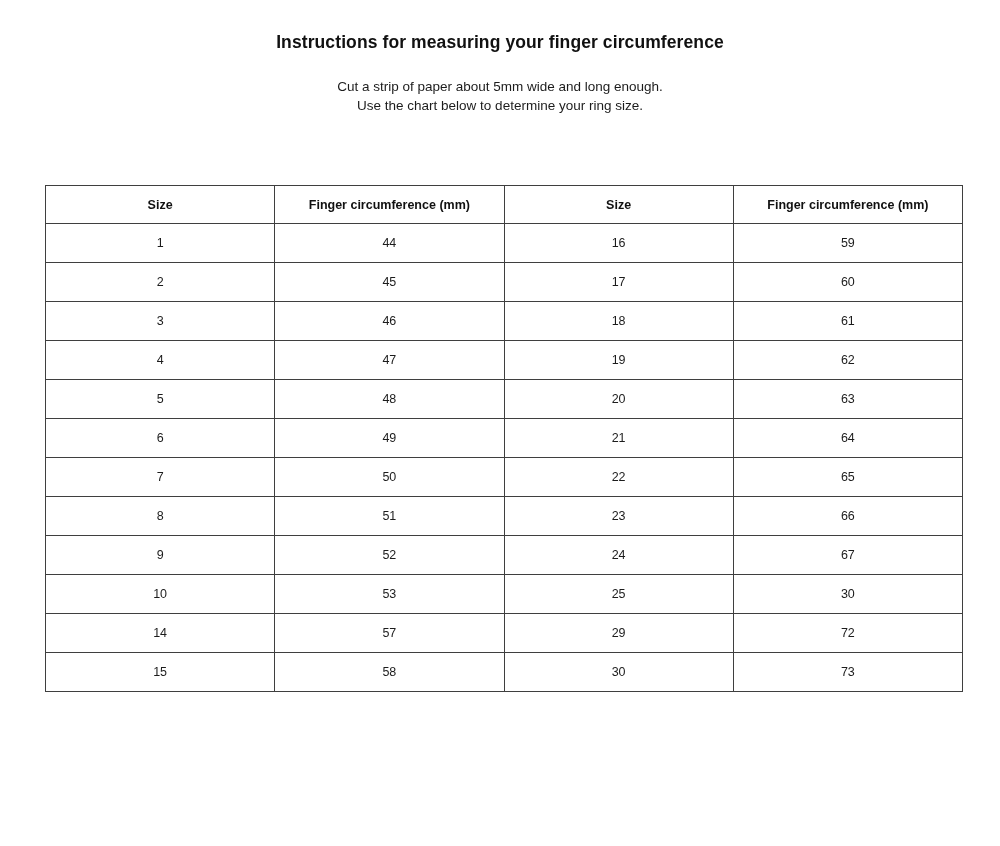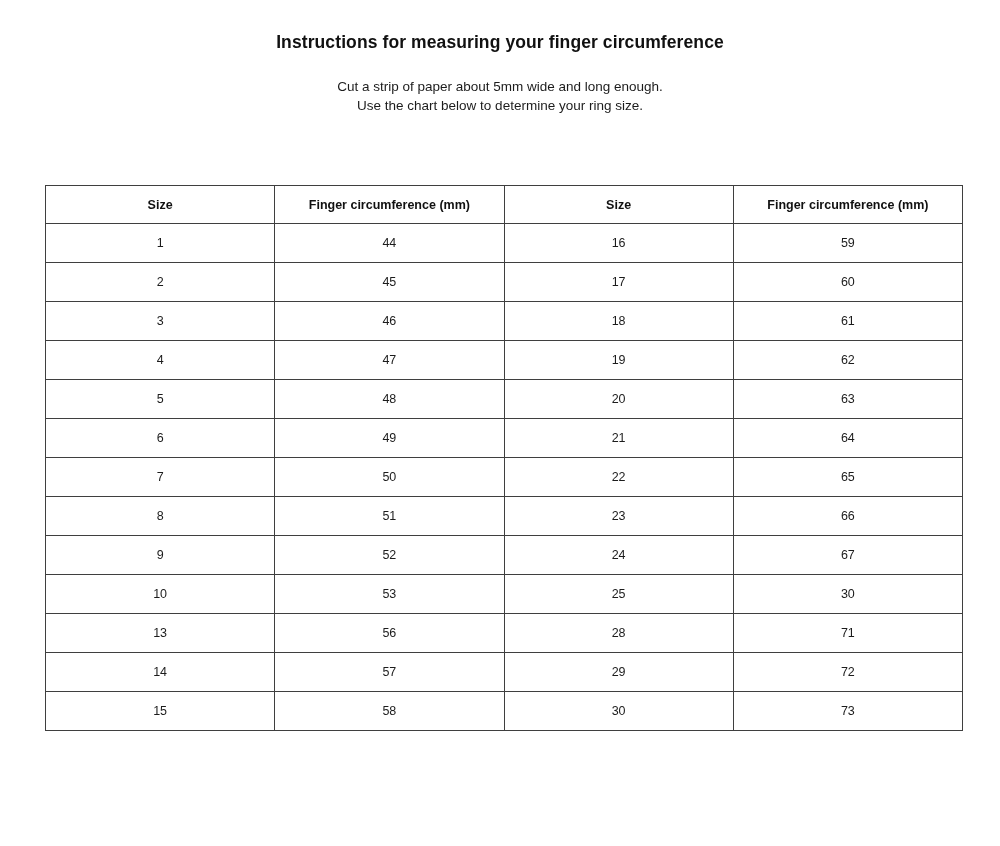--- a/index.html
+++ b/index.html
@@ -137,26 +137,20 @@
           <td>24</td>
           <td>67</td>
         </tr>
         <tr>
           <td>10</td>
           <td>53</td>
           <td>25</td>
           <td>30</td>
         </tr>
         <tr>
-          <td>13</td>
-          <td>56</td>
-          <td>28</td>
-          <td>71</td>
-        </tr>
-        <tr>
           <td>14</td>
           <td>57</td>
           <td>29</td>
           <td>72</td>
         </tr>
         <tr>
           <td>15</td>
           <td>58</td>
           <td>30</td>
           <td>73</td>

